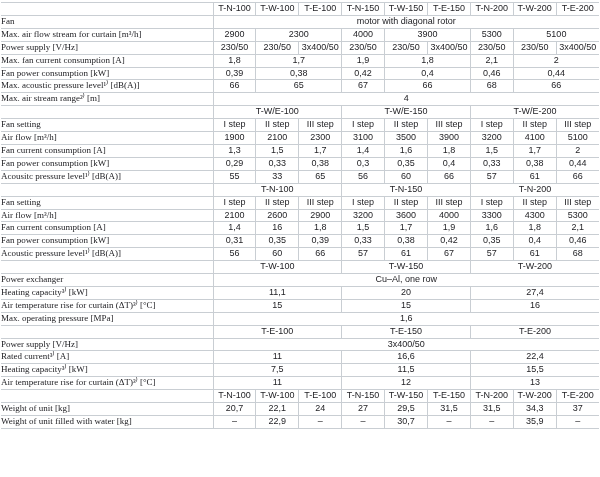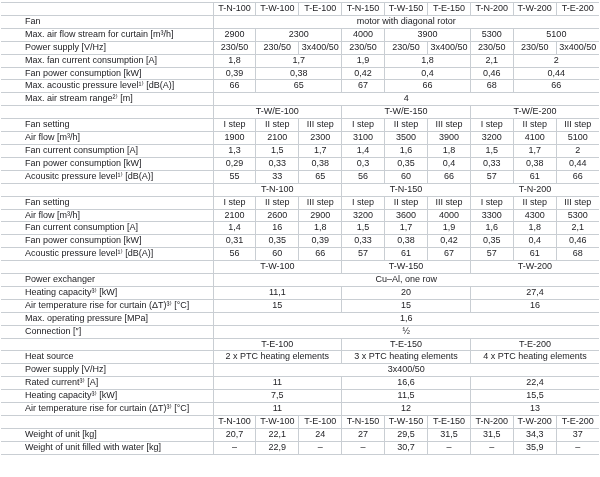--- a/index.html
+++ b/index.html
@@ -17,21 +17,21 @@
   col.c-data  { width:42.9px; }
   td {
     height:11.9px; line-height:11.9px; padding:0;
     font-size:9px; color:var(--ink);
     border-top:1px solid var(--line);
     border-right:1px solid var(--line);
     overflow:hidden; white-space:nowrap;
   }
   tr:last-child td { border-bottom:1px solid var(--line); }
   td:last-child { border-right:none; }
-  td.lbl { text-align:left; padding-left:24px; }
+  td.lbl { text-align:left; padding-left:0;font-family:Liberation Serif, serif; }
   td.val { text-align:center; }
   td.hdr { font-weight:normal; }
 </style>
 </head>
 <body>
 
 <table data-name="spec-table">
   <colgroup>
     <col class="c-label">
     <col class="c-data">
@@ -264,35 +264,25 @@
       <tr data-name="spec-row">
         <td class="lbl" data-name="row-label">Air temperature rise for curtain (ΔT)³⁾ [°C]</td>
         <td colspan="3" class="val" data-name="spec-cell">15</td>
         <td colspan="3" class="val" data-name="spec-cell">15</td>
         <td colspan="3" class="val" data-name="spec-cell">16</td>
       </tr>
       <tr data-name="spec-row">
         <td class="lbl" data-name="row-label">Max. operating pressure [MPa]</td>
         <td colspan="9" class="val" data-name="spec-cell">1,6</td>
       </tr>
-      <tr data-name="spec-row">
-        <td class="lbl" data-name="row-label">Connection [″]</td>
-        <td colspan="9" class="val" data-name="spec-cell">½</td>
-      </tr>
       <tr data-name="section-header-row-te-electric">
         <td class="lbl" data-name="row-label-empty"></td>
         <td colspan="3" class="val hdr" data-name="column-header">T-E-100</td>
         <td colspan="3" class="val hdr" data-name="column-header">T-E-150</td>
         <td colspan="3" class="val hdr" data-name="column-header">T-E-200</td>
-      </tr>
-      <tr data-name="spec-row">
-        <td class="lbl" data-name="row-label">Heat source</td>
-        <td colspan="3" class="val" data-name="spec-cell">2 x PTC heating elements</td>
-        <td colspan="3" class="val" data-name="spec-cell">3 x PTC heating elements</td>
-        <td colspan="3" class="val" data-name="spec-cell">4 x PTC heating elements</td>
       </tr>
       <tr data-name="spec-row">
         <td class="lbl" data-name="row-label">Power supply [V/Hz]</td>
         <td colspan="9" class="val" data-name="spec-cell">3x400/50</td>
       </tr>
       <tr data-name="spec-row">
         <td class="lbl" data-name="row-label">Rated current³⁾ [A]</td>
         <td colspan="3" class="val" data-name="spec-cell">11</td>
         <td colspan="3" class="val" data-name="spec-cell">16,6</td>
         <td colspan="3" class="val" data-name="spec-cell">22,4</td>

